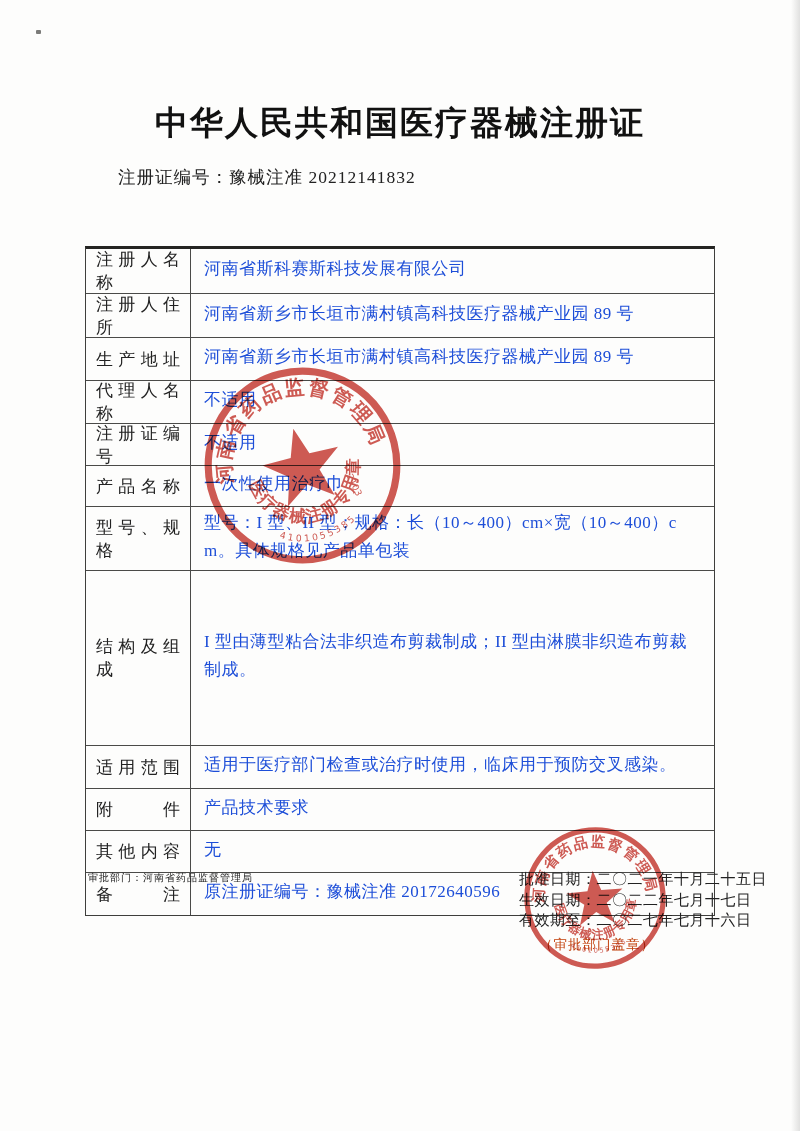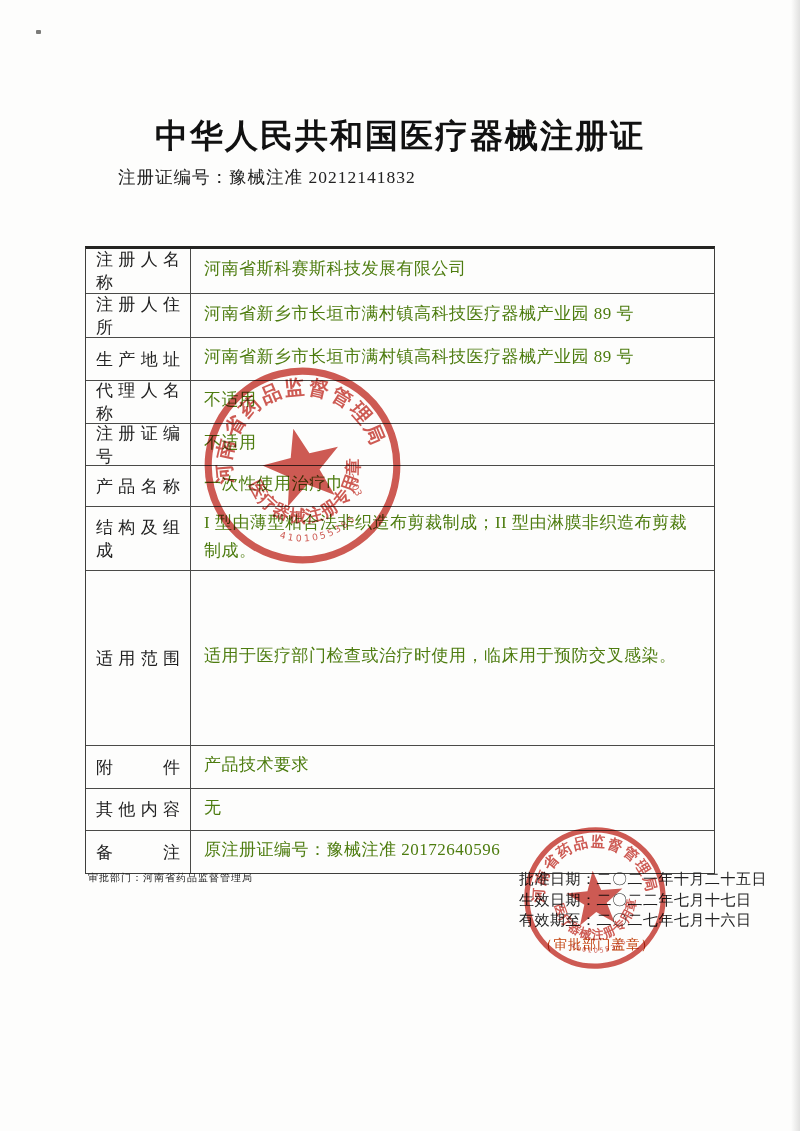--- a/index.html
+++ b/index.html
@@ -15,21 +15,21 @@
   .edge-right{
     position:absolute;right:0;top:0;width:9px;height:100%;
     background:linear-gradient(to right, rgba(0,0,0,0), rgba(110,110,110,.20));
     pointer-events:none;
   }
   .speck{
     position:absolute;left:36px;top:30px;width:5px;height:4px;
     background:#5a5a58;border-radius:1px;opacity:.8;
   }
   .cert-title{
-    position:absolute;left:0;top:114px;width:100%;
+    position:absolute;left:0;top:101px;width:100%;
     text-align:center;font-size:33px;font-weight:700;
     letter-spacing:2px;color:#111;
   }
   .reg-line{
     position:absolute;left:118px;top:165px;
     font-size:17.5px;letter-spacing:1px;color:#222;
   }
   .cert-table{
     position:absolute;left:85px;top:198px;width:630px;
     border:1px solid #3e3e3c;border-top:3px solid #242422;
@@ -56,21 +56,21 @@
     width:105px;box-sizing:border-box;flex:none;
     border-right:1px solid #4a4a48;
     display:flex;align-items:center;
     padding:0 10px;
     font-size:17px;color:#222;
   }
   .t-label > span{width:100%;text-align:justify;text-align-last:justify;}
   .t-value{
     flex:1;display:flex;align-items:center;
     padding:0 10px 4px 13px;box-sizing:border-box;
-    font-size:17px;line-height:28px;letter-spacing:.5px;color:#4d7c0f;
+    font-size:17px;line-height:28px;letter-spacing:.5px;color:#1d4ed8;
     word-break:break-all;
   }
   .footer-dept{
     position:absolute;left:88px;top:871px;
     font-size:10px;letter-spacing:1px;color:#222;
   }
   .footer-dates{
     position:absolute;left:519px;top:869px;
     font-size:15px;letter-spacing:.5px;color:#222;line-height:20.5px;
   }
@@ -129,20 +129,26 @@
       <div class="t-label">
           <span>注册证编号</span>
         </div>
       <div class="t-value">不适用</div>
     </div>
     <div class="t-row">
       <div class="t-label">
           <span>产品名称</span>
         </div>
       <div class="t-value">一次性使用治疗巾</div>
+    </div>
+    <div class="t-row">
+      <div class="t-label">
+          <span>型号、规格</span>
+        </div>
+      <div class="t-value">型号：I 型、II 型；规格：长（10～400）cm×宽（10～400）cm。具体规格见产品单包装</div>
     </div>
     <div class="t-row">
       <div class="t-label">
           <span>结构及组成</span>
         </div>
       <div class="t-value">I 型由薄型粘合法非织造布剪裁制成；II 型由淋膜非织造布剪裁制成。</div>
     </div>
     <div class="t-row">
       <div class="t-label">
           <span>适用范围</span>

